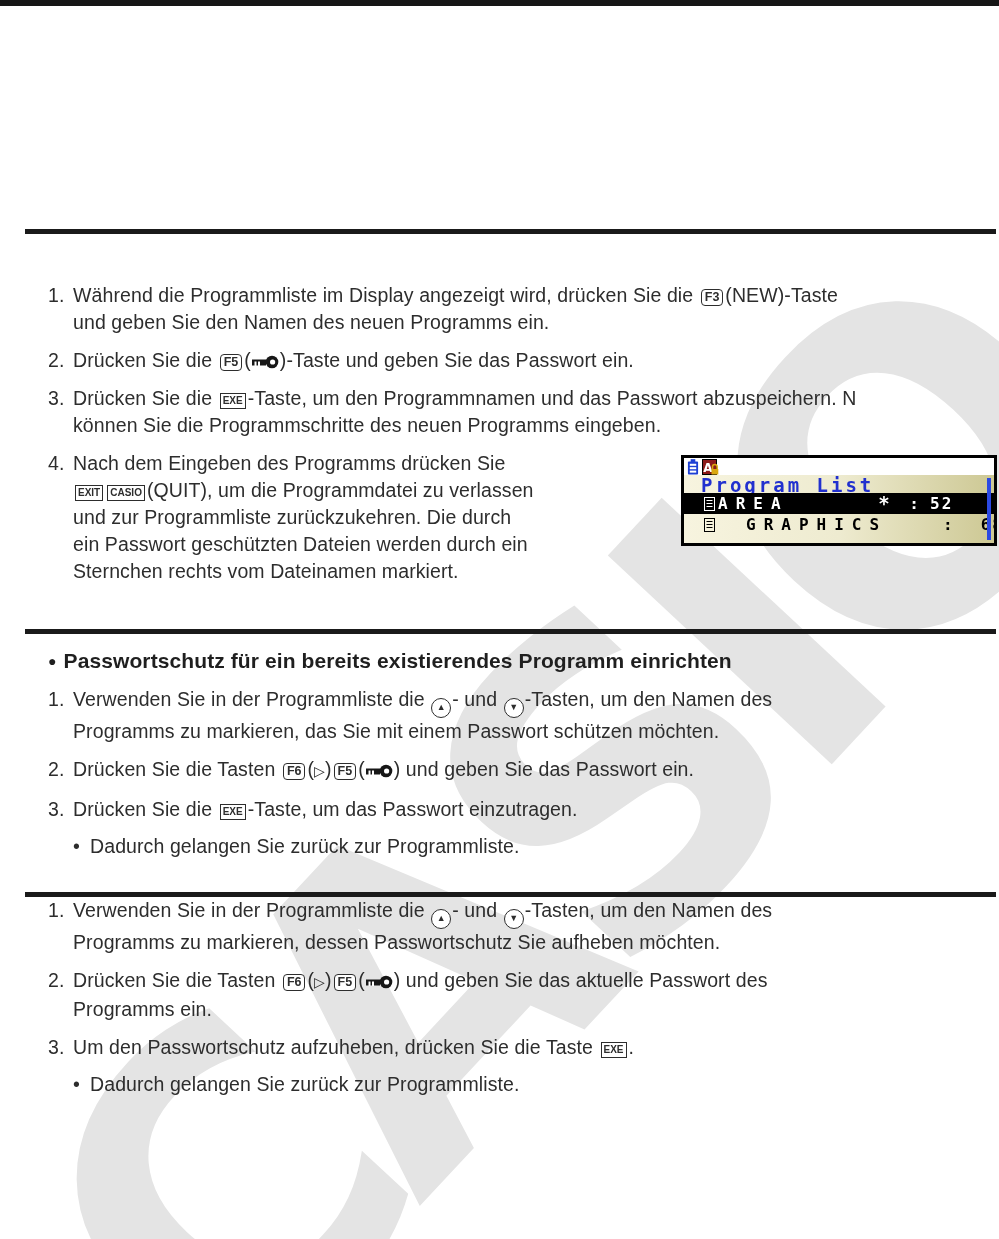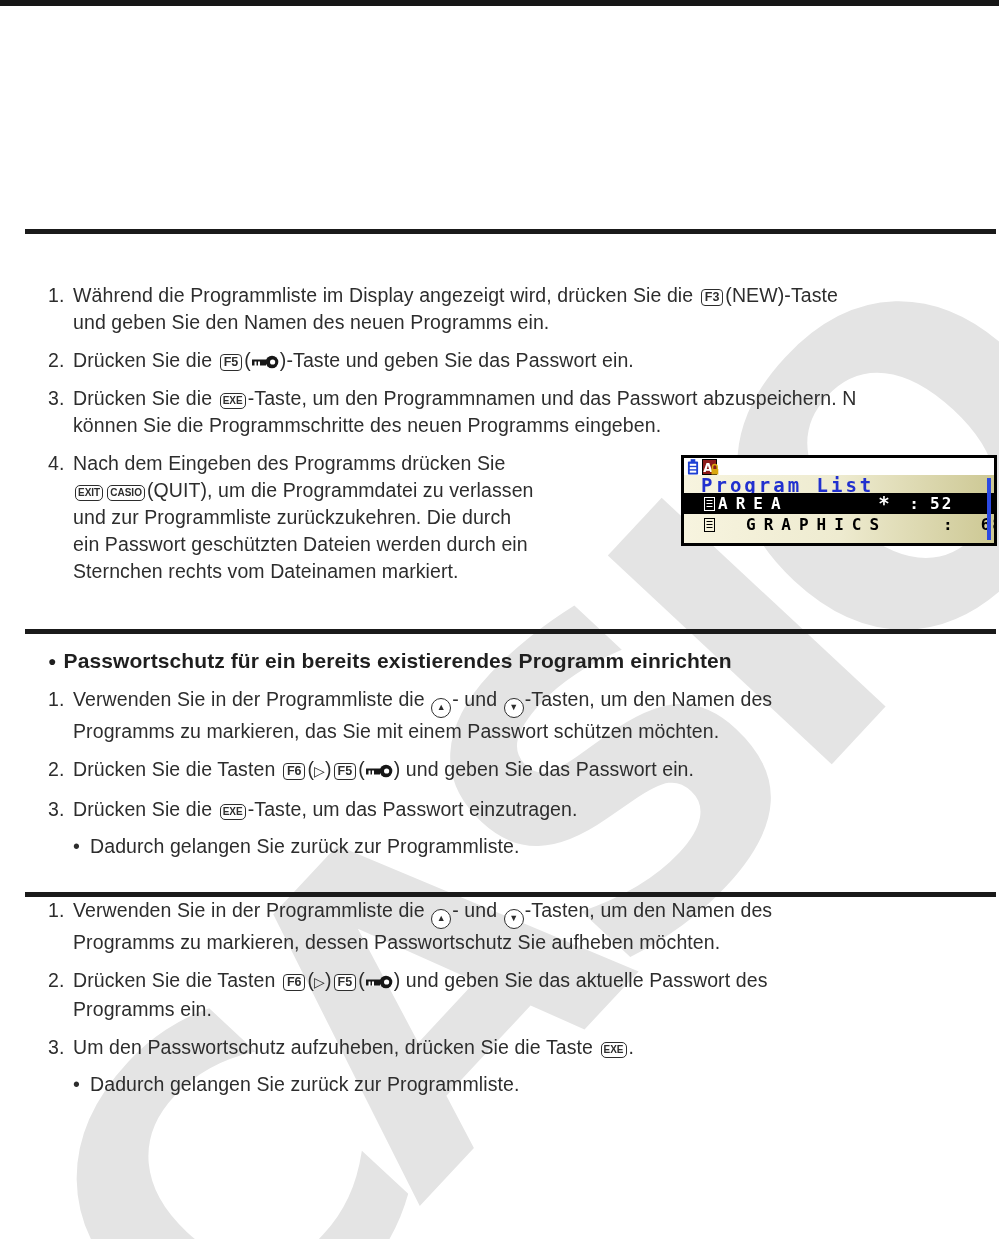--- a/index.html
+++ b/index.html
@@ -28,21 +28,21 @@
   .step.narrow { max-width:600px; }
 
   h2.heading { margin:14px 0 12px; padding-left:48px; font-size:21px; line-height:26px;
                font-weight:bold; color:#1f1f1f; letter-spacing:0.1px; }
   .heading .bullet { font-size:14px; margin-right:7px; vertical-align:2px; }
 
   
   .key { display:inline-block; border:1.7px solid #2d2d2d; border-radius:4px; padding:0 3px;
          margin:0 2px; font-weight:bold; font-size:12.5px; line-height:15px; vertical-align:1px;
          letter-spacing:0; background:#fff; }
-  .key.wkey { font-size:10px; padding:0 2px; line-height:14px; border-radius:5px; }
+  .key.wkey { font-size:10px; padding:0 2px; line-height:14px; border-radius:0; }
   .circ { display:inline-block; width:18px; height:18px; border:1.7px solid #2d2d2d; border-radius:50%;
           font-size:9px; line-height:16px; text-align:center; vertical-align:-4px; margin:0 1px;
           background:#fff; }
   .tri { font-size:14px; }
   .kicon svg { vertical-align:-2px; margin:0 1px; }
 
   
   .calc { position:absolute; left:681px; top:455px; width:316px; height:91px; z-index:2;
           box-sizing:border-box; border:3px solid #000;
           background:linear-gradient(90deg,#f7f4df 0%,#eeebd0 50%,#cdc894 100%);

